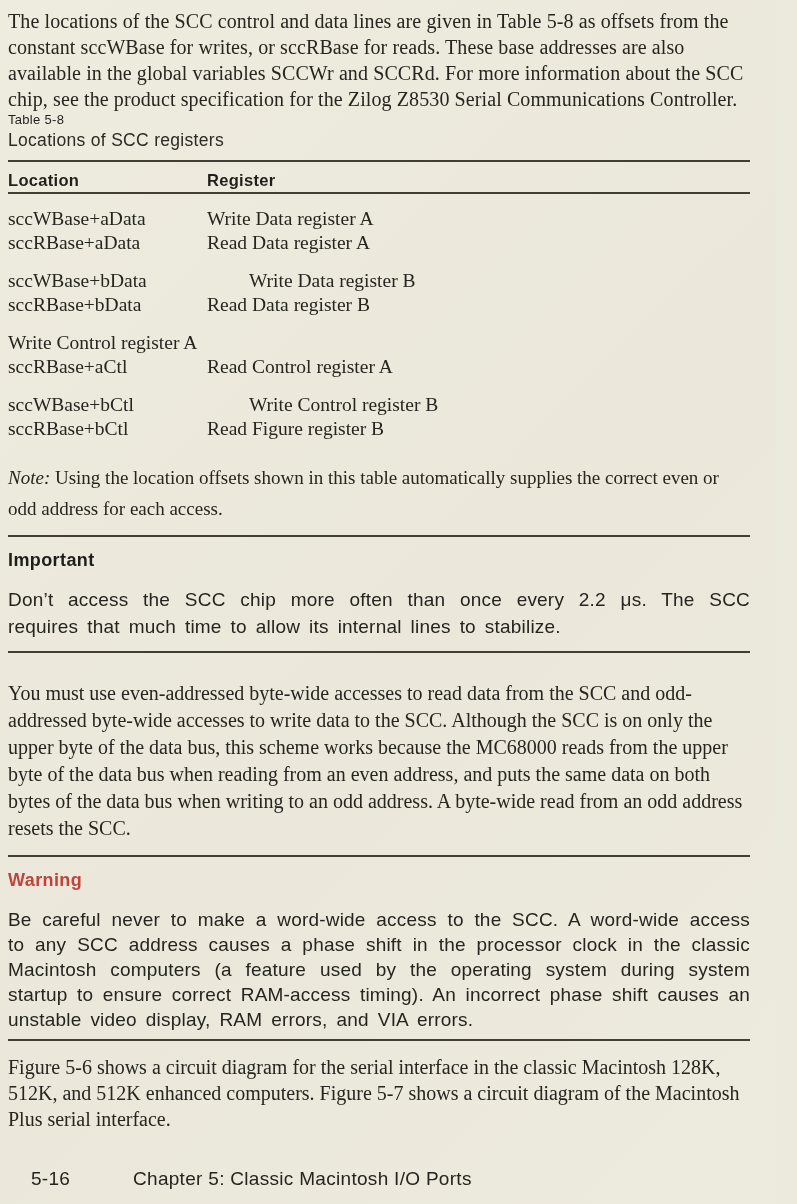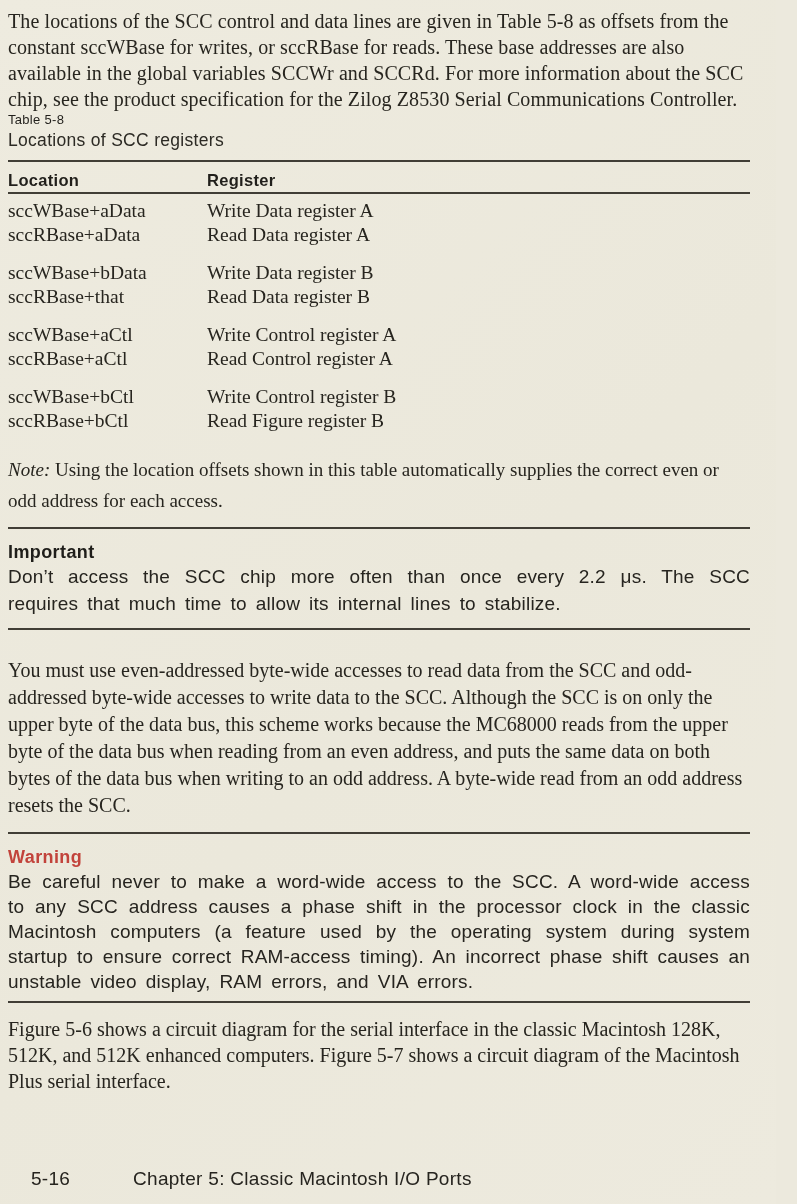--- a/index.html
+++ b/index.html
@@ -50,49 +50,49 @@
     display: flex;
     padding: 9px 0 2px 0;
   }
   .th {
     font-size: 16.5px;
     font-weight: bold;
     letter-spacing: 0.3px;
     color: #211f1b;
   }
   .th-location { width: 199px; }
-  .tbody { padding-top: 5px; }
+  .tbody { padding-top: 13px; }
   .trow {
     display: flex;
     font-size: 19.5px;
     line-height: 24px;
     color: #27251f;
   }
-  .trow.gap { margin-top: 14px; }
+  .trow.gap { margin-top: 14px; gap: 42px; }
   .tcell-loc { width: 199px; }
   
   .note-par {
     margin-top: 21px;
     font-size: 19px;
     line-height: 31px;
     color: #27251f;
   }
   .note-label { font-style: italic; }
   .rule-note-bottom { margin-top: 11px; }
   
   .callout-label {
     margin-top: 13px;
     font-size: 18px;
     font-weight: bold;
     letter-spacing: 0.4px;
     color: #1f1e1a;
   }
   .callout-label.warning { color: #c2433b; }
   .callout-text {
-    margin-top: 1px;
+    margin-top: 16px;
     font-size: 19px;
     line-height: 26.5px;
     letter-spacing: 0.2px;
     word-spacing: 3.5px;
     text-align: justify;
     color: #26241f;
   }
   .warning-text { line-height: 25px; }
   .rule-important-bottom { margin-top: 11px; }
   
@@ -147,25 +147,24 @@
       </div>
       <div class="trow">
         <span class="tcell-loc">sccRBase+aData</span>
         <span>Read Data register A</span>
       </div>
       <div class="trow gap">
         <span class="tcell-loc">sccWBase+bData</span>
         <span>Write Data register B</span>
       </div>
       <div class="trow">
-        <span class="tcell-loc">sccRBase+that</span>
+        <span class="tcell-loc">sccRBase+bData</span>
         <span>Read Data register B</span>
       </div>
       <div class="trow gap">
-        <span class="tcell-loc">sccWBase+aCtl</span>
         <span>Write Control register A</span>
       </div>
       <div class="trow">
         <span class="tcell-loc">sccRBase+aCtl</span>
         <span>Read Control register A</span>
       </div>
       <div class="trow gap">
         <span class="tcell-loc">sccWBase+bCtl</span>
         <span>Write Control register B</span>
       </div>

